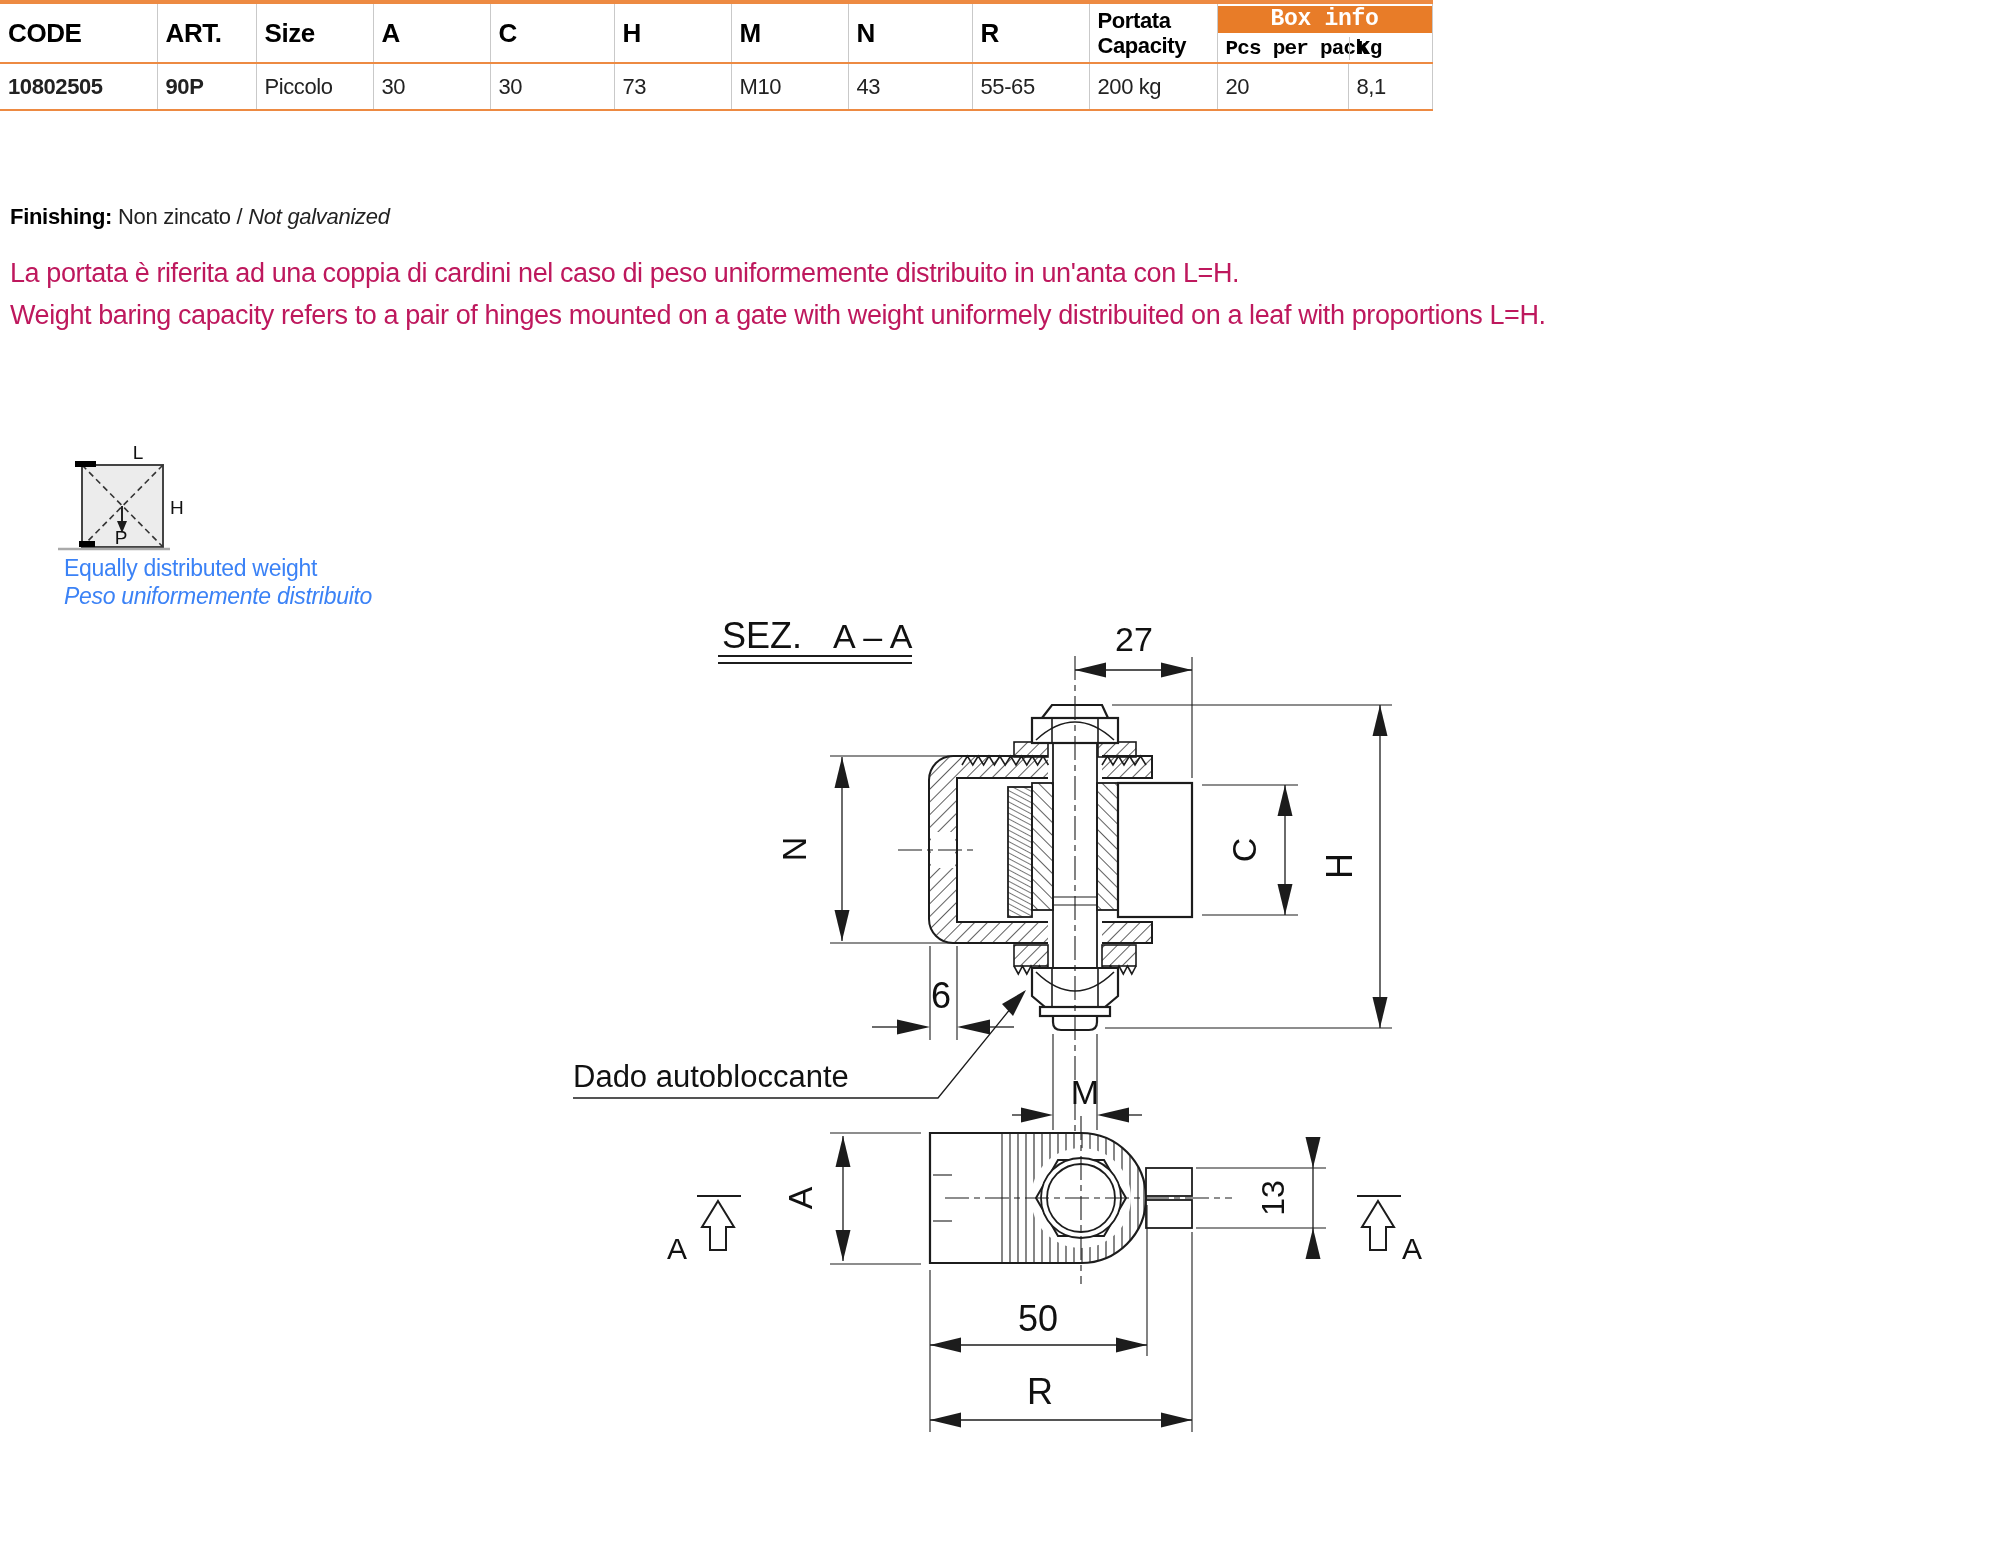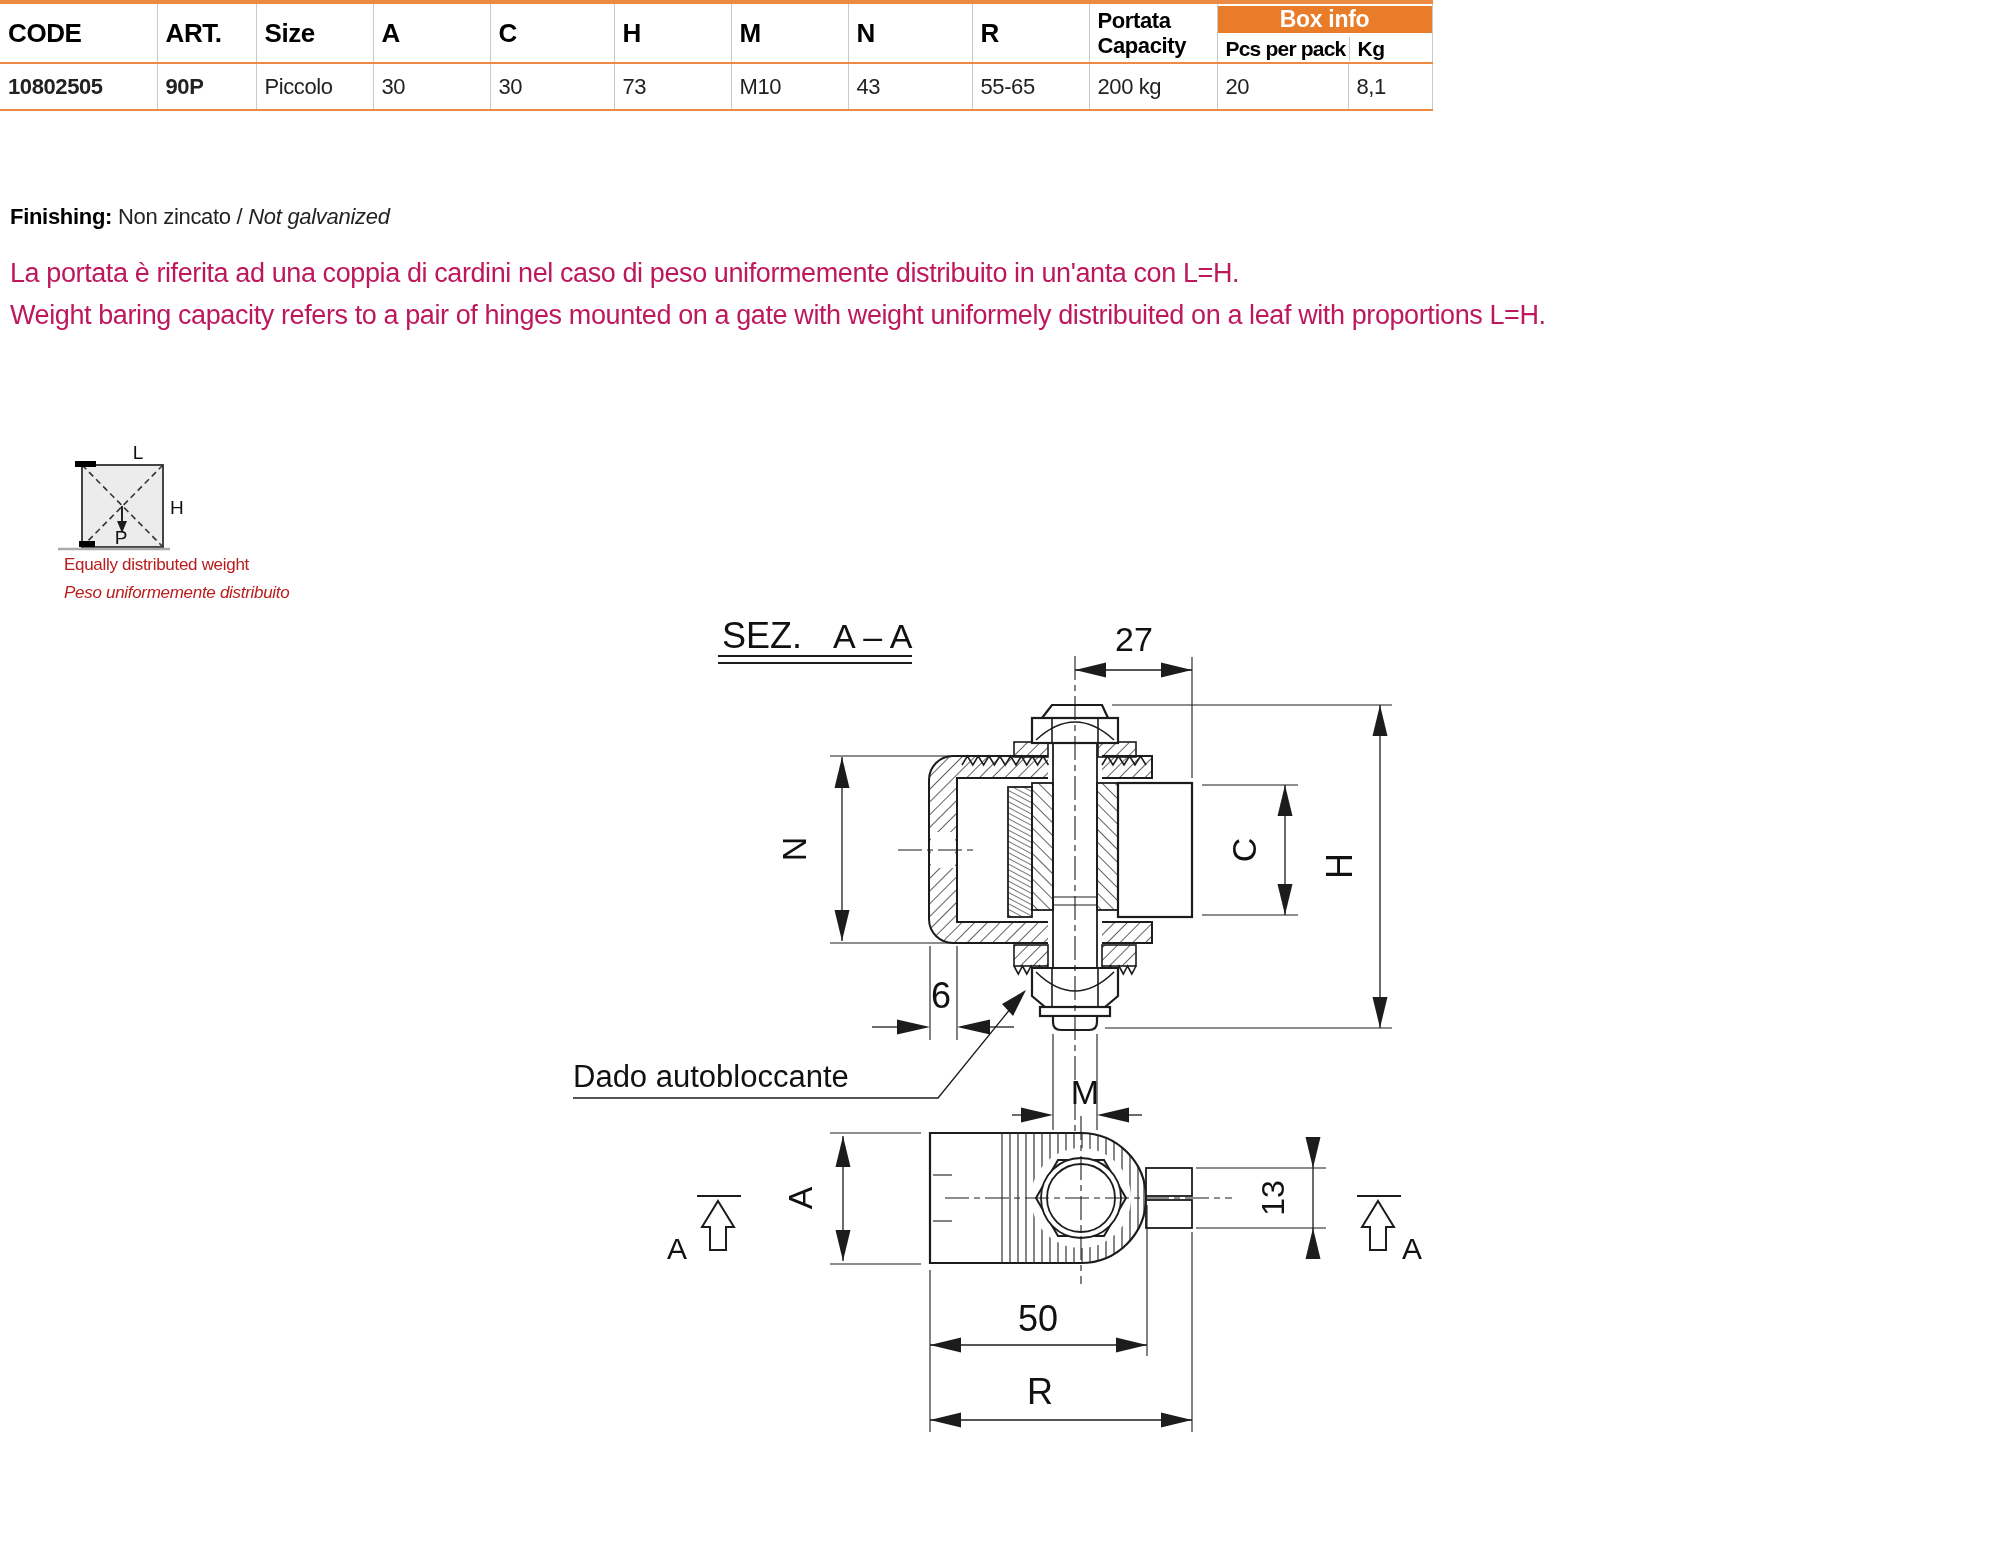--- a/index.html
+++ b/index.html
@@ -8,39 +8,39 @@
 
   
   .spec{position:absolute;left:0;top:0;width:1432px;border-collapse:collapse;table-layout:fixed;
         border-top:4px solid #ED8A42;}
   .spec th,.spec td{padding:0 0 0 8px;text-align:left;vertical-align:middle;
         border-left:1px solid #c9c9c9;overflow:hidden;white-space:nowrap;letter-spacing:-0.4px;}
   .spec .c0{border-left:none;}
   .spec .last{border-right:1px solid #c9c9c9;}
   .hrow th{height:58px;font-size:26px;font-weight:bold;color:#000;border-bottom:2px solid #ED8A42;}
   .hrow th.portata{font-size:22px;line-height:25px;vertical-align:middle;}
-  .hrow th.boxcell{padding:0;position:relative;vertical-align:top;}
+  .hrow th.boxcell{padding:0;position:relative;vertical-align:top;font-family:Liberation Mono, monospace;}
   .band{position:absolute;left:0;top:2px;width:100%;height:27px;background:#E87C28;color:#fff;
         font-size:23px;font-weight:bold;text-align:center;line-height:27px;letter-spacing:-0.3px;}
   .boxsub{display:flex;margin-top:31px;height:27px;align-items:center;}
   .boxsub .pcs{width:123px;padding-left:8px;font-size:21px;font-weight:bold;letter-spacing:-0.8px;}
   .boxsub .kgl{width:68px;padding-left:8px;font-size:21px;font-weight:bold;border-left:1px solid #c9c9c9;}
   .drow td{height:45px;font-size:22px;color:#222;}
   .drow1 td{border-bottom:2px solid #ED8A42;}
   .drow2 td{border-bottom:3px solid #ED8A42;}
   .b{font-weight:bold;color:#000;}
 
   
   .finishing{position:absolute;left:10px;top:204px;font-size:22px;color:#222;letter-spacing:-0.3px;}
   .finishing .lbl{font-weight:bold;color:#000;}
   .finishing .ital{font-style:italic;}
   .note{position:absolute;left:10px;font-size:27px;color:#be185d;letter-spacing:-0.4px;}
   .note-it{top:258px;}
   .note-en{top:300px;}
-  .cap{position:absolute;left:64px;font-size:17px;color:#b91c1c;letter-spacing:-0.3px;}
+  .cap{position:absolute;left:64px;font-size:23px;color:#3b82f6;letter-spacing:-0.3px;}
   .cap-en{top:555px;}
   .cap-it{top:583px;font-style:italic;}
 
   
   .draw{position:absolute;left:0;top:0;width:1996px;height:1546px;}
   .draw text{font-family:"Liberation Sans",sans-serif;fill:#111;}
   .oln{fill:#fff;stroke:#1c1c1c;stroke-width:2.2;}
   .oln16{fill:none;stroke:#1c1c1c;stroke-width:1.6;}
   .hat1{fill:url(#h1);stroke:#1c1c1c;stroke-width:2;}
   .hat1t{fill:url(#h1);stroke:#1c1c1c;stroke-width:1.6;}

